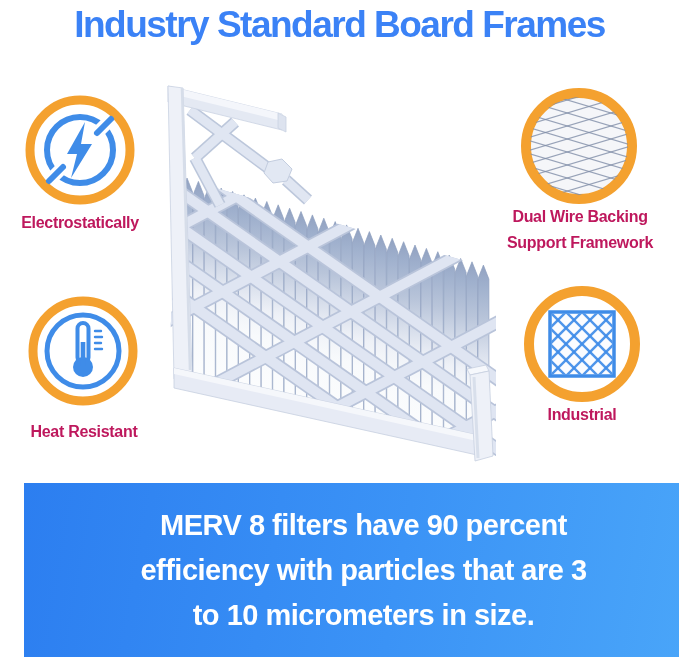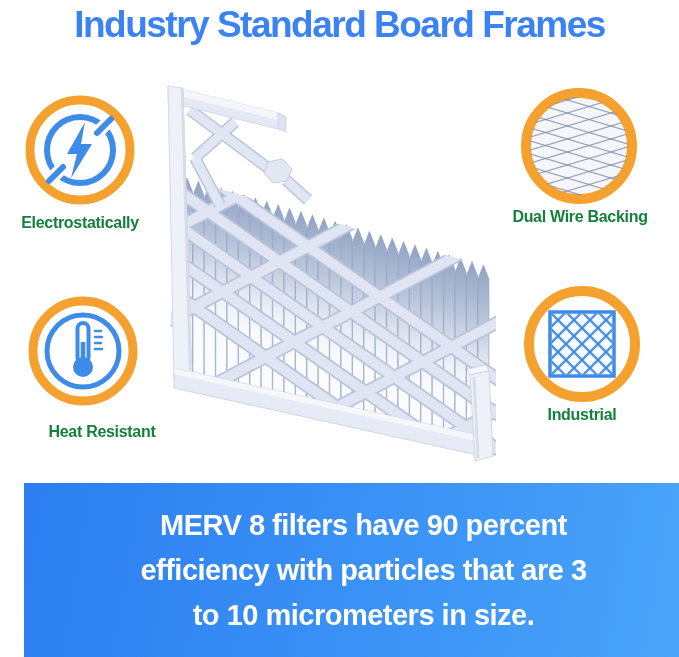--- a/index.html
+++ b/index.html
@@ -7,27 +7,27 @@
     position:relative;width:679px;height:657px;background:#ffffff;overflow:hidden;
     font-family:"Liberation Sans",sans-serif;
   }
   .title{
     position:absolute;top:0;left:0;width:679px;text-align:center;
     font-size:37px;font-weight:700;letter-spacing:-1.5px;line-height:50px;
     color:#3b82f6;margin:0;
   }
   .icon{position:absolute;}
   .feature-label{
-    position:absolute;text-align:center;font-weight:700;color:#15803d;
+    position:absolute;text-align:center;font-weight:700;color:#be185d;
     font-size:16px;line-height:26px;letter-spacing:-0.3px;
   }
   .feature-label div{white-space:nowrap;}
   .label-electro{left:2px;top:210px;width:156px;}
   .label-wire{left:498px;top:204px;width:164px;}
-  .label-heat{left:24px;top:419px;width:156px;}
+  .label-heat{left:6px;top:419px;width:156px;}
   .label-industrial{left:501px;top:402px;width:162px;}
   .icon-electro{left:25px;top:95px;}
   .icon-wire{left:520px;top:87px;}
   .icon-heat{left:28px;top:296px;}
   .icon-industrial{left:523px;top:285px;}
   .filter-illustration{position:absolute;left:160px;top:80px;}
   .banner{
     position:absolute;left:0;top:483px;width:679px;height:174px;
     background:linear-gradient(100deg,#2c7ef0 0%,#3b93f6 55%,#4aa6f9 100%);
     display:flex;flex-direction:column;justify-content:center;
@@ -86,20 +86,21 @@
           <path d="M4 91 L114 58"></path>
           <path d="M4 104 L114 71"></path>
         <path d="M4 117 L114 84"></path>
           <path d="M4 130 L114 97"></path>
           <path d="M4 143 L114 110"></path>
       </g>
     </svg>
   </div>
   <div class="feature-label label-wire">
     <div>Dual Wire Backing</div>
+    <div>Support Framework</div>
   </div>
 
   <div class="icon icon-heat">
     <svg width="110" height="110" viewBox="0 0 110 110">
       <circle cx="55" cy="55" r="50" fill="#ffffff" stroke="#f4a12f" stroke-width="9"></circle>
       <circle cx="55" cy="55" r="36" fill="#ffffff" stroke="#3f8ce8" stroke-width="5"></circle>
       <rect x="49.5" y="27" width="11" height="40" rx="5.5" fill="#ffffff" stroke="#3f8ce8" stroke-width="4"></rect>
       <circle cx="55" cy="71" r="10" fill="#3f8ce8"></circle>
       <rect x="52.7" y="46" width="4.6" height="24" fill="#3f8ce8"></rect>
       <g stroke="#3f8ce8" stroke-width="2.4" stroke-linecap="round">

